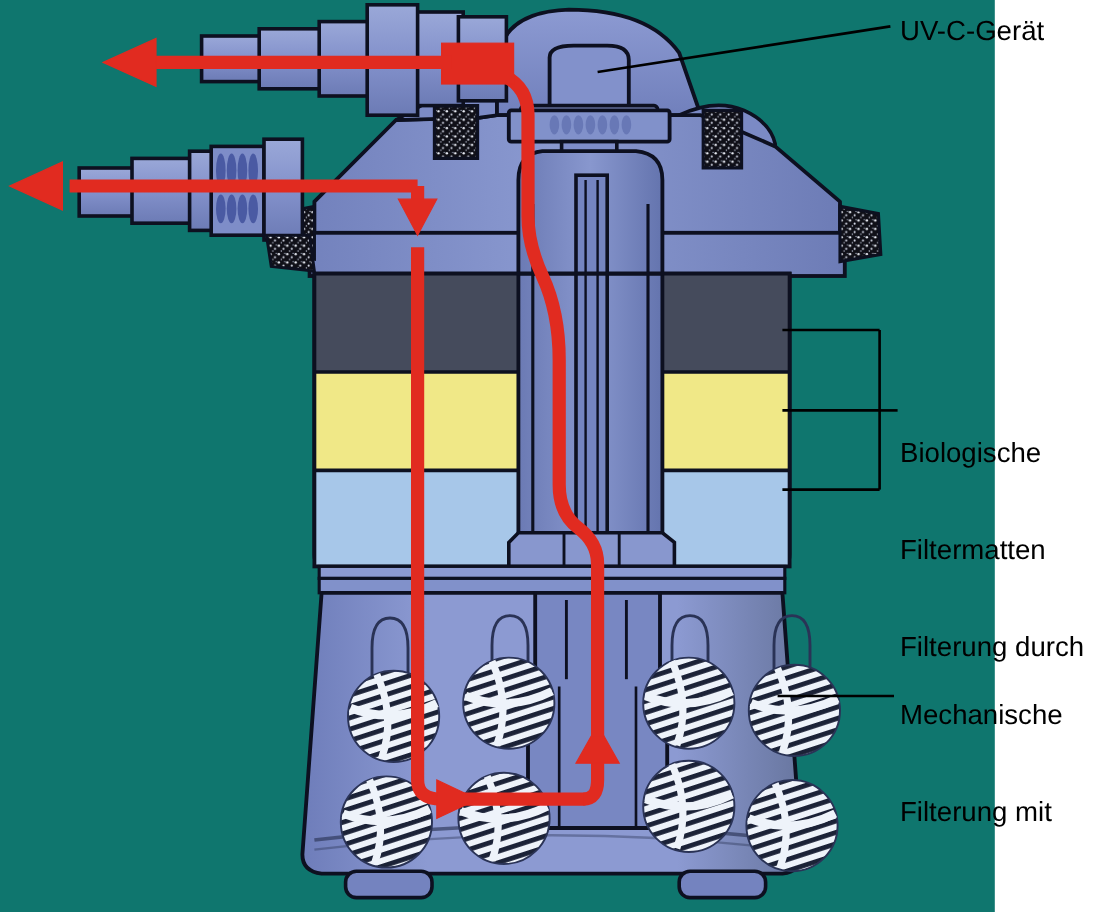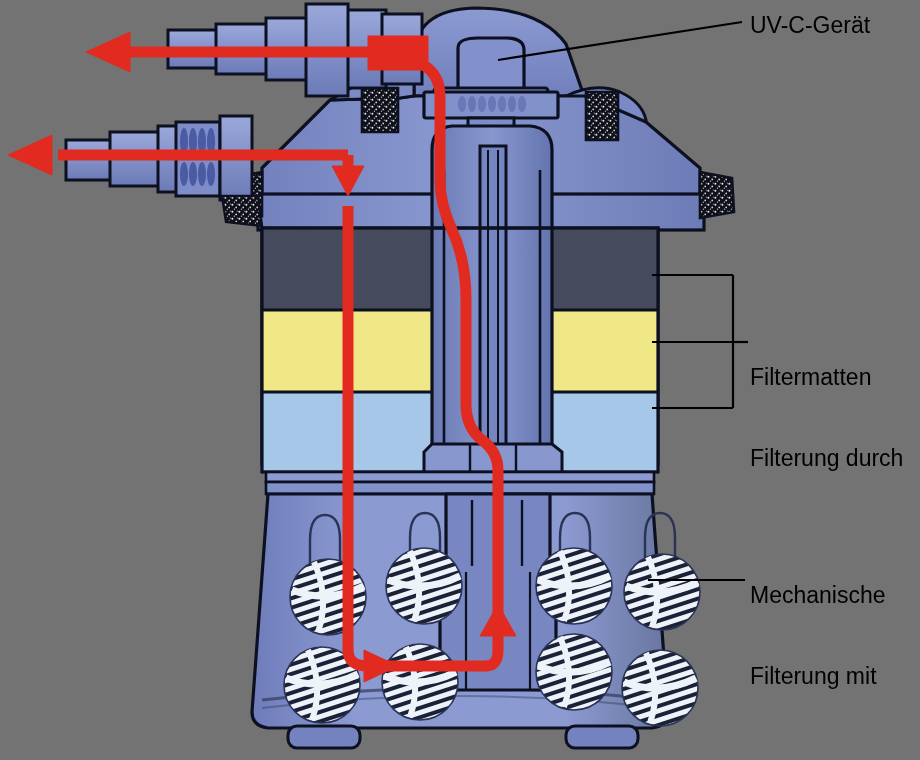--- a/index.html
+++ b/index.html
@@ -1,18 +1,18 @@
 <!DOCTYPE html>
 <html><head>
 <meta charset="utf-8">
 <style>
   html,body{margin:0;padding:0;background:#fff;}
   body{width:920px;height:760px;overflow:hidden;
        font-family:"Liberation Sans","DejaVu Sans",sans-serif;}
-  #stage{position:relative;width:920px;height:760px;background:#737373;}
+  #stage{position:relative;width:829px;height:760px;background:#0f766e;}
   svg#diagram{position:absolute;left:0;top:0;width:920px;height:760px;}
   .anno{position:absolute;color:#000;font-size:23px;line-height:27px;
         font-family:"Liberation Sans","DejaVu Sans",sans-serif;white-space:pre;}
   #label-uv{left:750px;top:12px;}
   #label-bio{left:750px;top:310px;}
   #label-mech{left:750px;top:528px;}
 </style>
 </head>
 <body>
 
@@ -294,20 +294,21 @@
     <line x1="733" y1="275" x2="733" y2="408"></line>
     <line x1="733" y1="342" x2="748" y2="342"></line>
 
     <line x1="648" y1="580" x2="745" y2="580"></line>
   </g>
 </svg>
 
 <div class="anno" id="label-uv">UV-C-Gerät</div>
 
 <div class="anno" id="label-bio">
+  <div>Biologische</div>
   <div>Filtermatten</div>
   <div>Filterung durch</div>
 </div>
 
 <div class="anno" id="label-mech">
   <div>Mechanische</div>
   <div>Filterung mit</div>
   
 </div>
 

